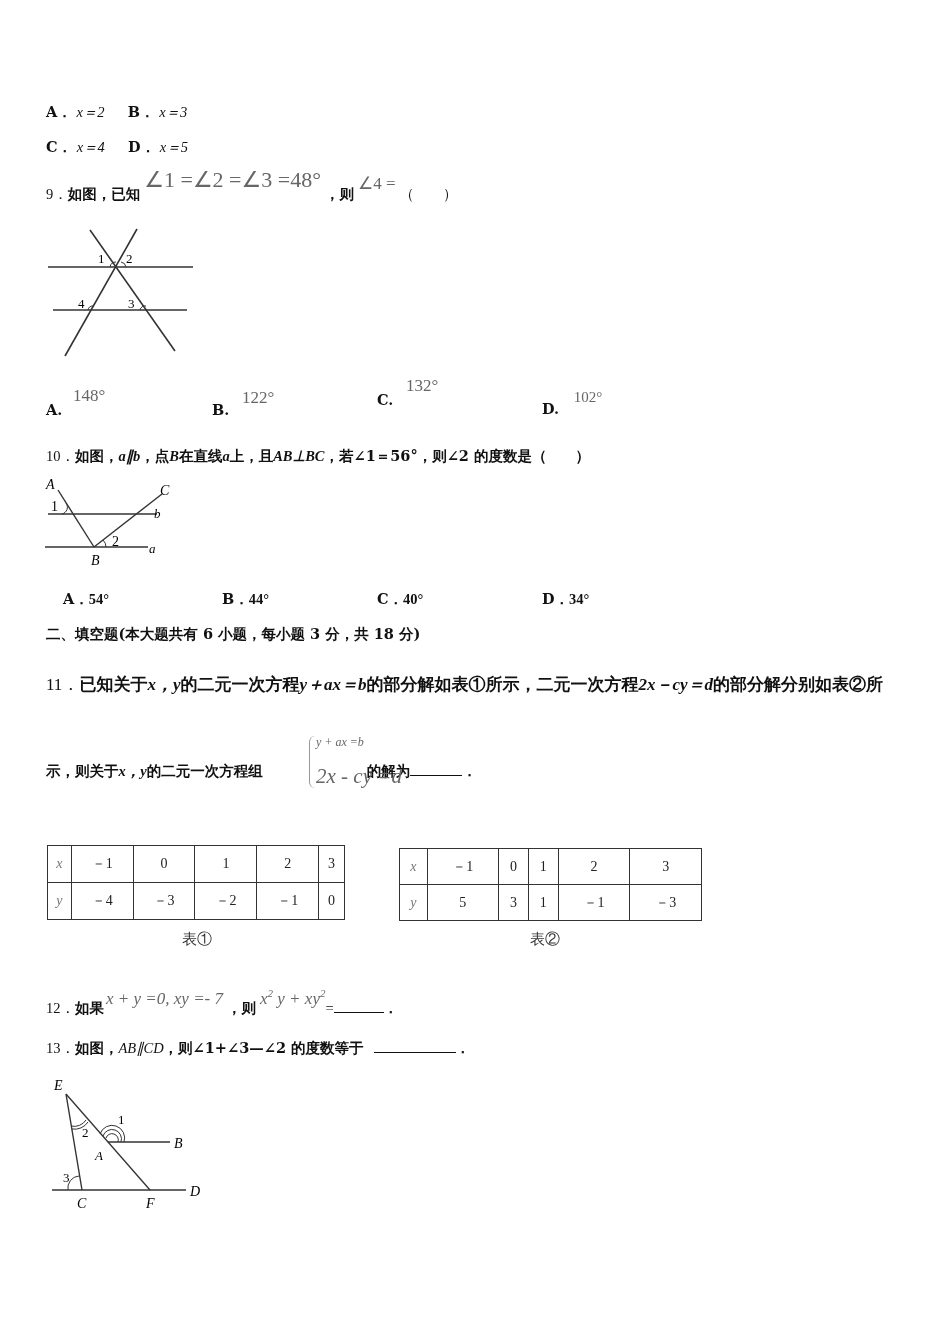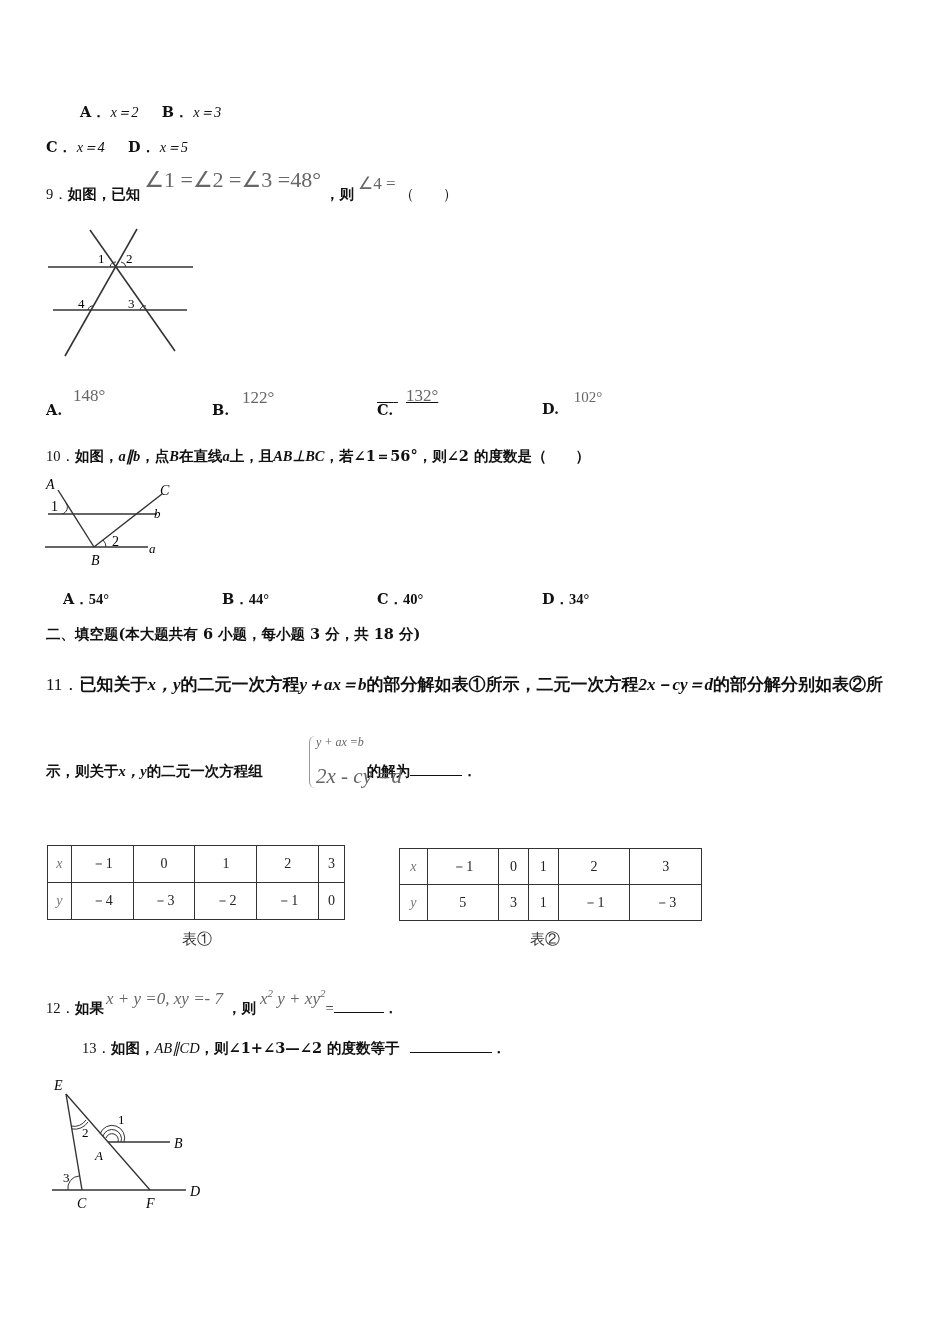--- a/index.html
+++ b/index.html
@@ -15,21 +15,21 @@
     .blank { display: inline-block; border-bottom: 1px solid #111; height: 14px; vertical-align: baseline; }
     table.grid { border-collapse: collapse; position: absolute; font-family: "Liberation Serif", serif; font-size: 14px; color: #222; }
     table.grid td { border: 1.5px solid #333; text-align: center; }
     .cap { position: absolute; font-size: 15px; color: #333; }
     .brace { position: absolute; border-left: 1px solid #999; border-radius: 6px 0 0 6px; }
     svg text { font-family: "Liberation Serif", serif; }
   </style>
 </head>
 <body>
 
-<div class="line" style="top:102px;margin-left:34px;">
+<div class="line" style="top:102px;">
   <span class="b">A．</span>
   <span class="i lt">x＝2</span>
   <span style="display:inline-block;width:14px"></span>
   <span class="b">B．</span>
   <span class="i lt">x＝3</span>
 </div>
 <div class="line" style="top:137px;">
   <span class="b">C．</span>
   <span class="i lt">x＝4</span>
   <span style="display:inline-block;width:14px"></span>
@@ -57,21 +57,21 @@
 </svg>
 
 <div class="opt" style="left:46px;top:386px;">
   <span class="b" style="position:relative;top:14px;">A.</span>
   <span class="math" style="font-size:17px;margin-left:6px;">148°</span>
 </div>
 <div class="opt" style="left:212px;top:388px;">
   <span class="b" style="position:relative;top:12px;">B.</span>
   <span class="math" style="font-size:17px;margin-left:8px;">122°</span>
 </div>
-<div class="opt" style="left:377px;top:386px;text-decoration:underline;">
+<div class="opt" style="left:377px;top:376px;">
   <span class="b" style="position:relative;top:14px;">C.</span>
   <span class="math" style="font-size:17px;margin-left:8px;">132°</span>
 </div>
 <div class="opt" style="left:542px;top:388px;">
   <span class="b" style="position:relative;top:12px;">D.</span>
   <span class="math" style="font-size:15px;margin-left:10px;">102°</span>
 </div>
 
 <div class="line b" style="top:446px;">
   <span class="lt" style="font-weight:normal">10．</span><span>如图，</span><span class="i lt">a∥b</span><span>，点</span><span class="i lt">B</span><span>在直线</span><span class="i lt">a</span><span>上，且</span><span class="i lt">AB⊥BC</span><span>，若∠1＝56°，则∠2 的度数是（　　）</span>
@@ -160,21 +160,21 @@
     <td>－3</td>
   </tr>
 </tbody>
   </table>
 <div class="cap" style="left:530px;top:930px;">表②</div>
 
 <div class="line b" style="top:992px;">
   <span class="lt" style="font-weight:normal">12．</span><span>如果</span><span class="math" style="position:relative;top:-9px;font-size:17px;font-style:italic;font-weight:normal;margin:0 4px 0 2px;">x + y =0, xy =- 7</span><span>，则</span><span class="math" style="position:relative;top:-9px;font-size:17px;font-style:italic;font-weight:normal;margin-left:4px;"><span>x</span><sup style="font-size:11px;">2</sup><span> y + xy</span><sup style="font-size:11px;">2</sup></span><span class="lt" style="font-weight:normal">=</span><span class="blank" style="width:50px;"></span><span>．</span>
 </div>
 
-<div class="line b" style="top:1038px;margin-left:36px;">
+<div class="line b" style="top:1038px;">
   <span class="lt" style="font-weight:normal">13．</span><span>如图，</span><span class="i lt" style="font-weight:normal">AB∥CD</span><span>，则∠1+∠3—∠2 的度数等于</span><span style="display:inline-block;width:10px"></span><span class="blank" style="width:82px;"></span><span>．</span>
 </div>
 
 <svg class="abs" style="left:40px;top:1070px;" width="180" height="145">
   <line x1="26" y1="24" x2="42" y2="120" stroke="#333" stroke-width="1.4"></line>
   <line x1="26" y1="24" x2="110" y2="120" stroke="#333" stroke-width="1.4"></line>
   <line x1="68" y1="72" x2="130" y2="72" stroke="#333" stroke-width="1.4"></line>
   <line x1="12" y1="120" x2="146" y2="120" stroke="#333" stroke-width="1.4"></line>
   <path d="M31 56 A14 14 0 0 0 46 50" fill="none" stroke="#333" stroke-width="1"></path>
   <path d="M32 59 A16 16 0 0 0 48 52" fill="none" stroke="#333" stroke-width="1"></path>

